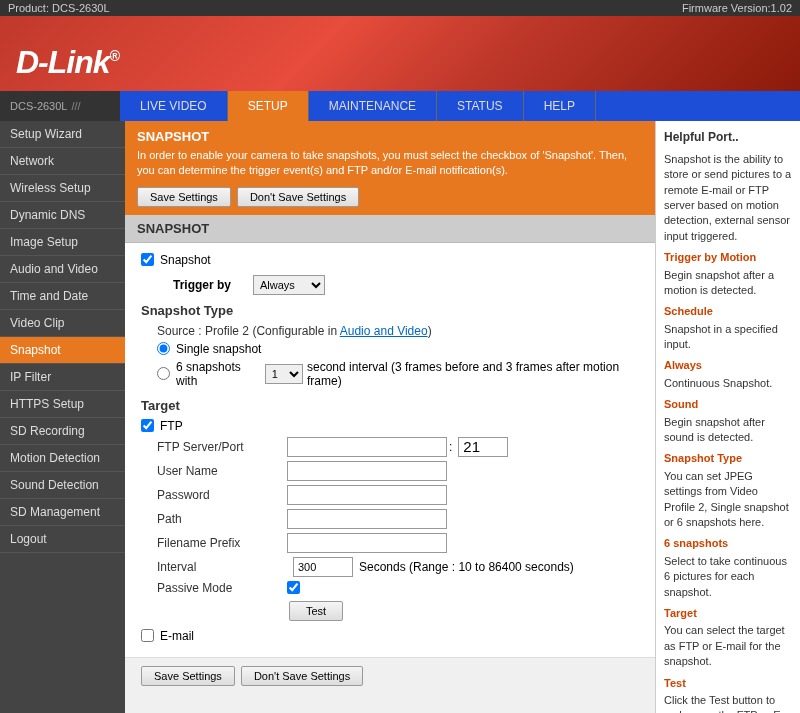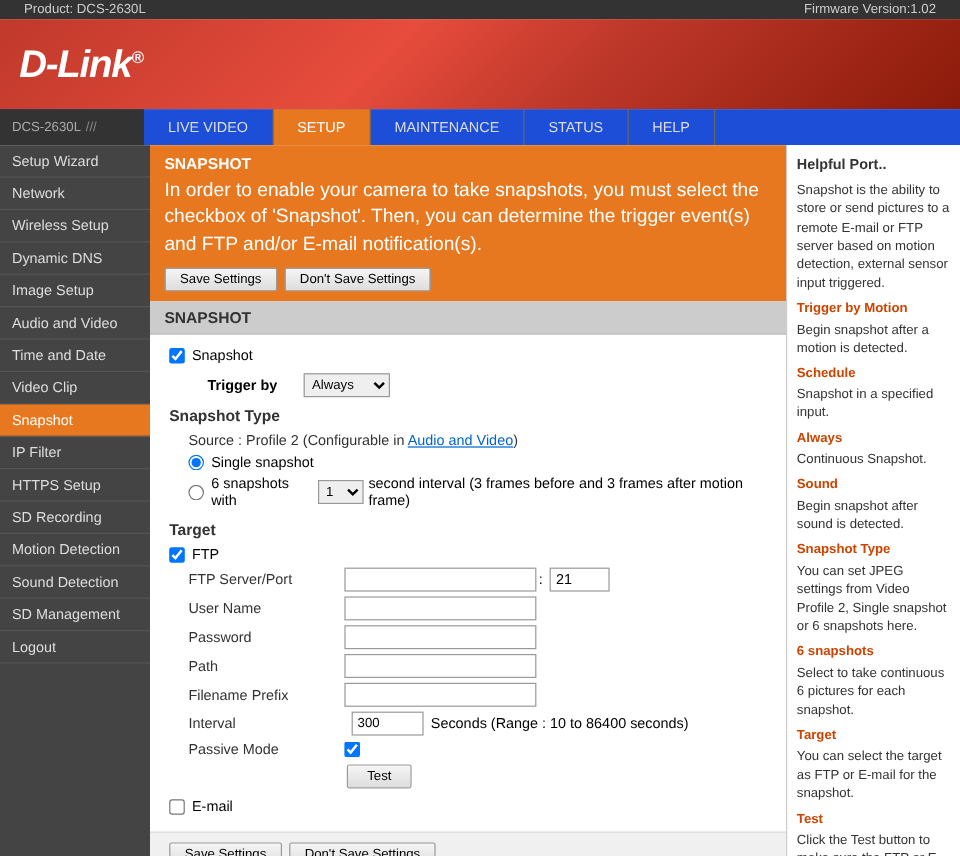--- a/index.html
+++ b/index.html
@@ -3,32 +3,32 @@
   <meta charset="utf-8">
   <style>
     * { box-sizing: border-box; margin: 0; padding: 0; }
     body { font-family: Arial, sans-serif; font-size: 12px; background: #ccc; width: 800px; }
 
     
     .top-bar {
       background: #333;
       color: #ccc;
       font-size: 11px;
-      padding: 2px 20px;
+      padding: 2px 8px;
       display: flex;
       justify-content: space-between;
     }
 
     
     .header {
       background: linear-gradient(135deg, #c0392b 0%, #e74c3c 40%, #c0392b 60%, #8b1a0a 100%);
       padding: 10px 16px;
       height: 75px;
       display: flex;
-      align-items: center;
+      align-items: flex-end;
     }
     .dlink-logo {
       color: white;
       font-size: 32px;
       font-weight: bold;
       font-style: italic;
       letter-spacing: -1px;
     }
     .dlink-logo sup {
       font-size: 14px;
@@ -102,21 +102,21 @@
       margin: 0;
     }
     .notice-bar h3 {
       color: white;
       font-size: 13px;
       font-weight: bold;
       margin-bottom: 4px;
     }
     .notice-bar p {
       color: white;
-      font-size: 16px;
+      font-size: 11px;
       line-height: 1.4;
     }
     .notice-buttons {
       margin-top: 8px;
       display: flex;
       gap: 6px;
     }
     .btn {
       padding: 3px 12px;
       font-size: 11px;
@@ -196,21 +196,21 @@
       height: 20px;
       border: 1px solid #999;
       padding: 1px 4px;
       font-size: 11px;
     }
     .field-port {
       width: 50px;
       height: 20px;
       border: 1px solid #999;
       padding: 1px 4px;
-      font-size: 12px;
+      font-size: 15px;
       margin-left: 4px;
     }
     .port-colon {
       margin: 0 2px;
       font-size: 12px;
     }
 
     .interval-row {
       display: flex;
       align-items: center;

